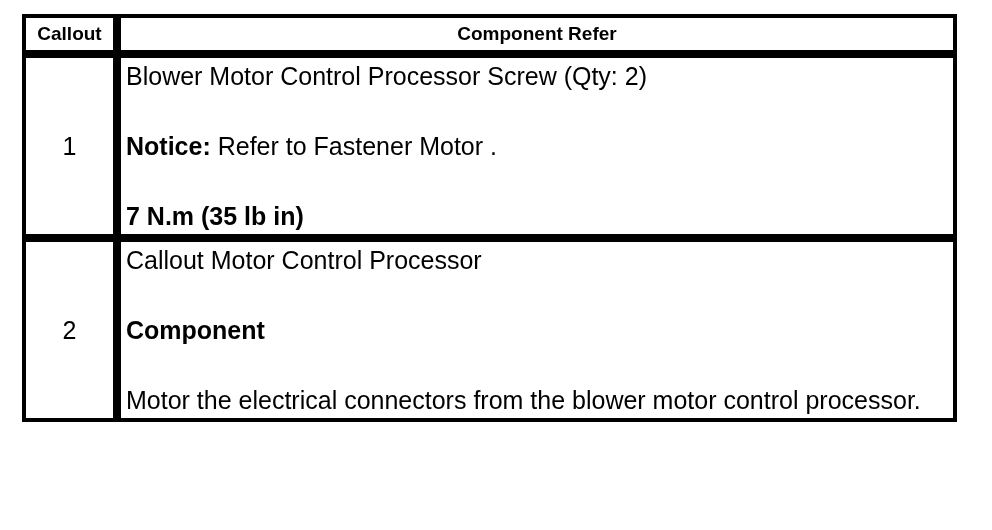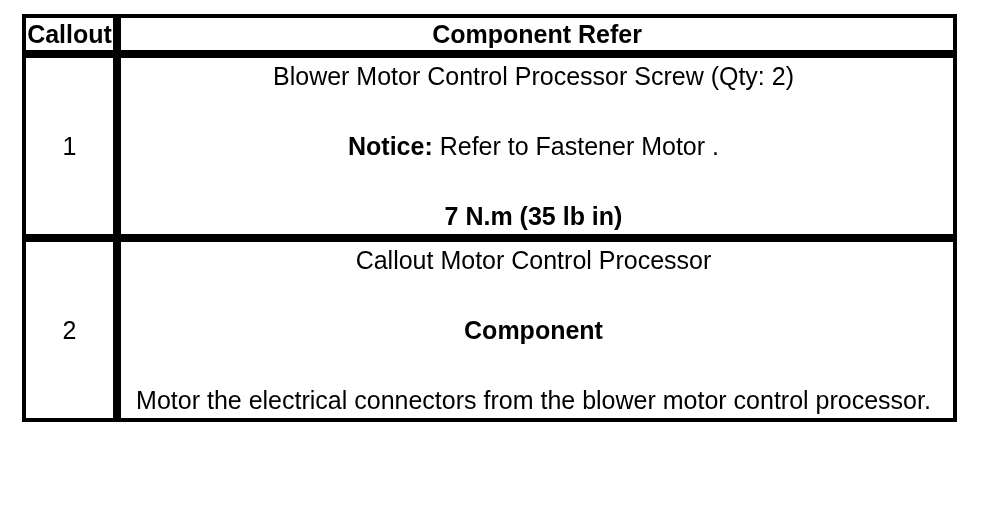--- a/index.html
+++ b/index.html
@@ -33,34 +33,33 @@
     box-sizing: border-box;
     padding: 0;
     background: #ffffff;
     overflow: hidden;
   }
   tr.header-row { height: 40px; }
   tr.row-prelim { height: 110px; }
   tr.row-1 { height: 174px; }
   tr.row-2 { height: 179px; }
   th {
-    font-size: 25px;
+    font-size: 19px;
     font-weight: bold;
     text-align: center;
     vertical-align: middle;
     white-space: nowrap;
   }
   td.prelim-cell {
     vertical-align: top;
     padding: 1px 4px 0 4px;
   }
   td.component-cell {
     vertical-align: top;
     padding: 1px 12px 0 5px;
-    text-align: center;
   }
   td.callout-cell {
     text-align: center;
     vertical-align: middle;
     font-size: 25px;
   }
   .line {
     font-size: 25px;
     line-height: 35px;
     white-space: nowrap;

